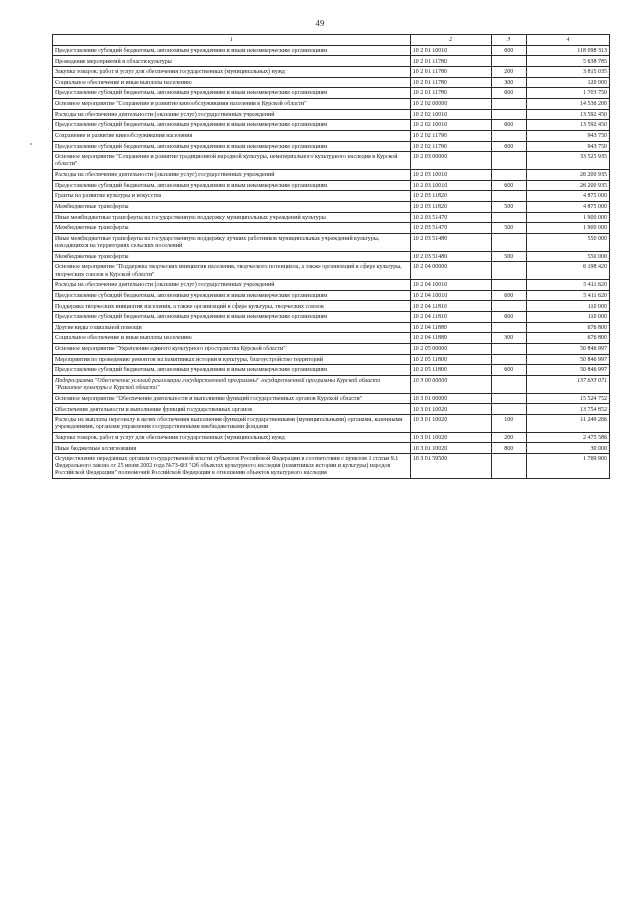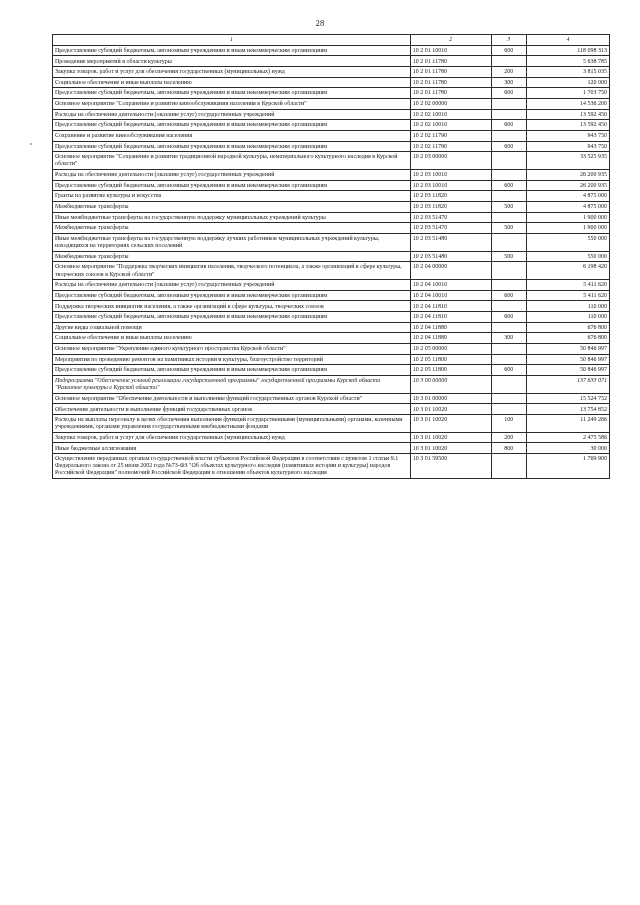--- a/index.html
+++ b/index.html
@@ -69,21 +69,21 @@
     height: 2px;
     background: #9a9a9a;
     border-radius: 50%;
   }
 </style>
 </head>
 <body>
 
 <div class="page">
 
-  <div class="page-number">28</div>
+  <div class="page-number">49</div>
 
   <div class="speck"></div>
 
   <div class="table-wrap">
     <table class="doc">
       <colgroup>
         <col class="col-name">
         <col class="col-code">
         <col class="col-vr">
         <col class="col-sum">

